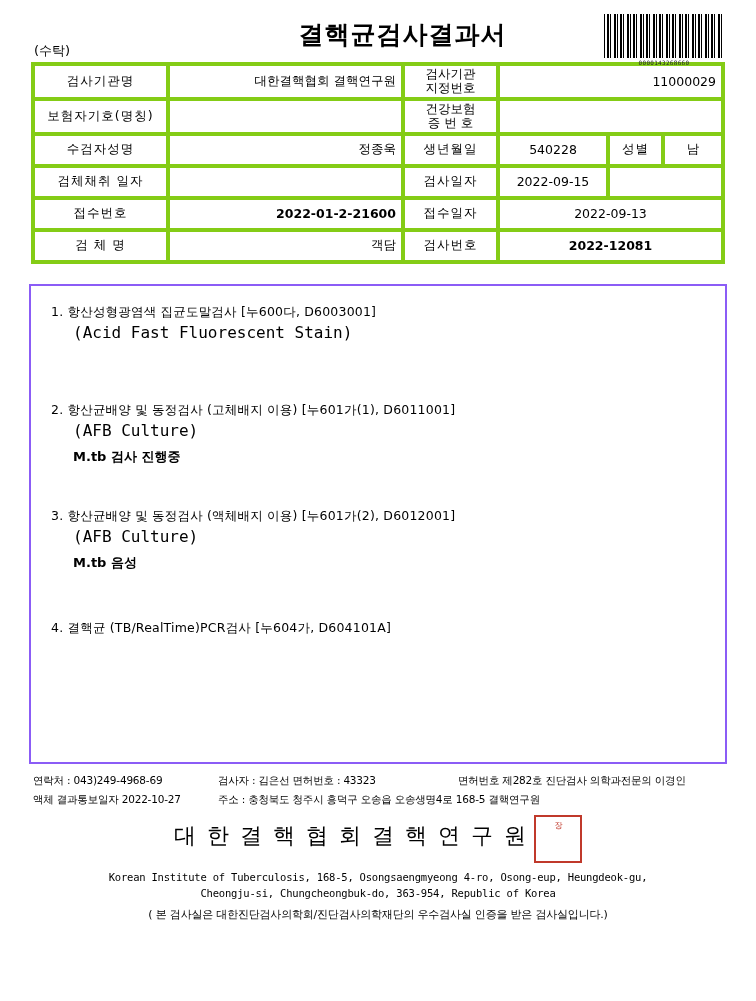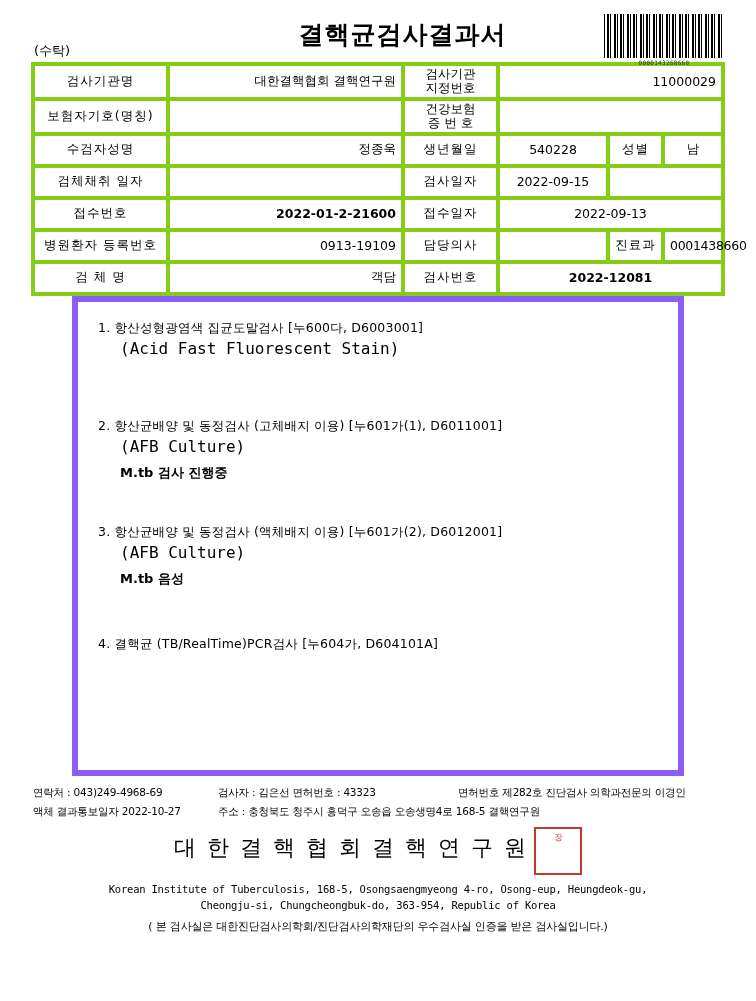--- a/index.html
+++ b/index.html
@@ -109,23 +109,23 @@
     font-weight: bold;
     font-size: 13px;
   }
   .tiny {
     font-size: 7.5px;
     letter-spacing: -0.3px;
   }
 
   
   .results {
-    width: 612px;
-    margin: 0 auto 0 auto;
-    border: 6px solid #8b5cf6;
+    width: 698px;
+    margin: 20px auto 0 auto;
+    border: 2px solid #8b5cf6;
     height: 480px;
     box-sizing: border-box;
     padding: 18px 20px 0 20px;
     font-family: "DejaVu Sans", sans-serif;
   }
   .res-item {
     margin-bottom: 8px;
   }
   .res-line1 {
     font-size: 12.5px;
@@ -259,28 +259,20 @@
         <td class="val"></td>
         <td class="lbl">검사일자</td>
         <td class="valc">2022-09-15</td>
         <td colspan="2"></td>
       </tr>
       <tr>
         <td class="lbl">접수번호</td>
         <td class="val v-bold">2022-01-2-21600</td>
         <td class="lbl">접수일자</td>
         <td class="valc" colspan="3">2022-09-13</td>
-      </tr>
-      <tr>
-        <td class="lbl">병원환자 등록번호</td>
-        <td class="val">0913-19109</td>
-        <td class="lbl">담당의사</td>
-        <td class="valc"></td>
-        <td class="lbl">진료과</td>
-        <td class="valc tiny">0001438660</td>
       </tr>
       <tr>
         <td class="lbl">검 체 명</td>
         <td class="val">객담</td>
         <td class="lbl">검사번호</td>
         <td class="valc v-bold" colspan="3">2022-12081</td>
       </tr>
     </tbody>
   </table>
 

